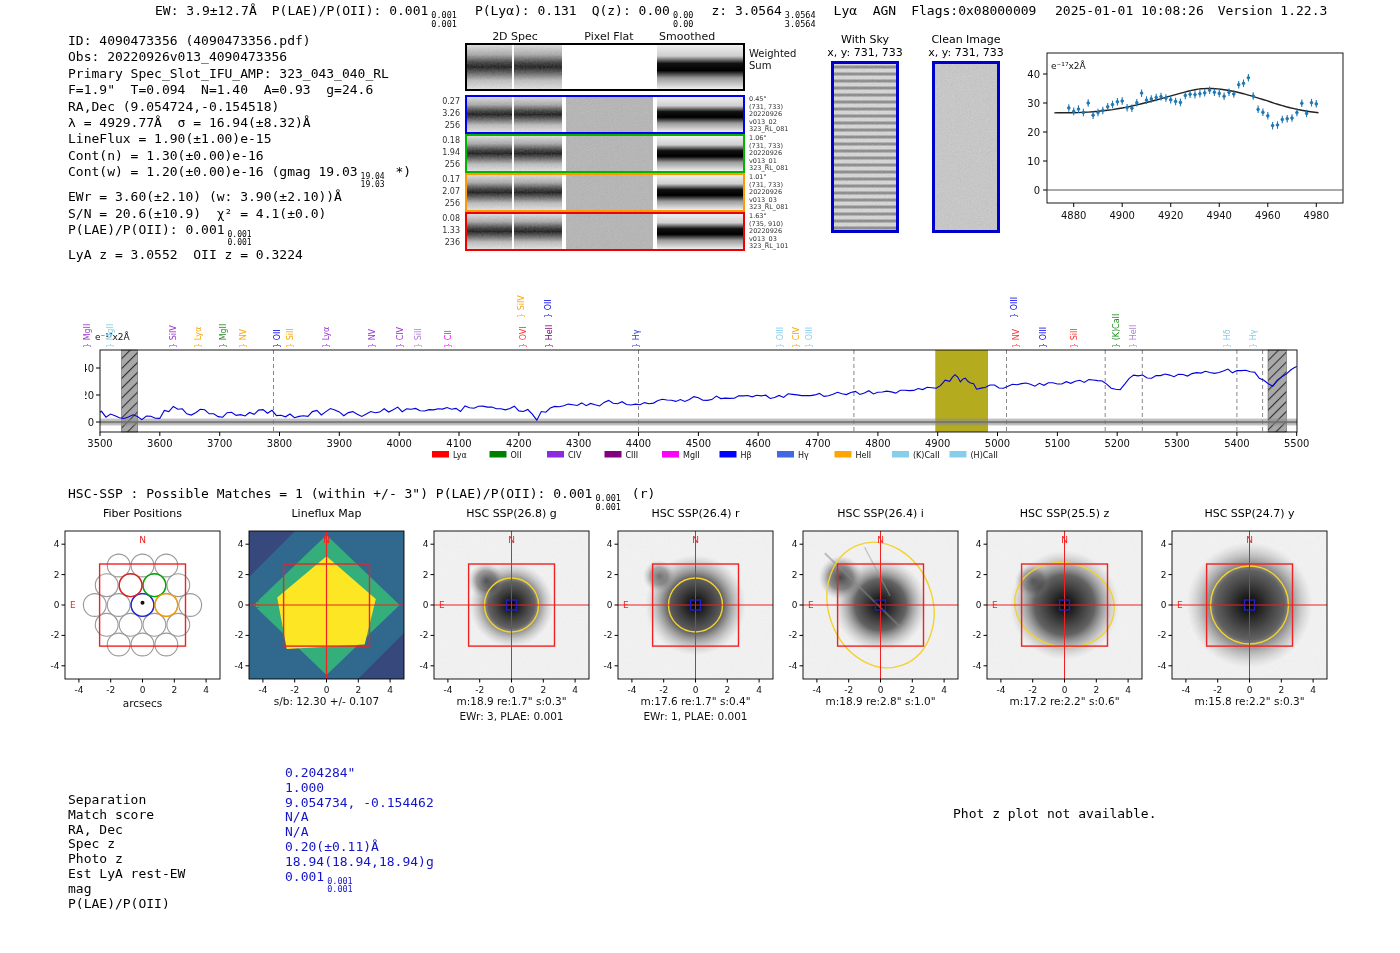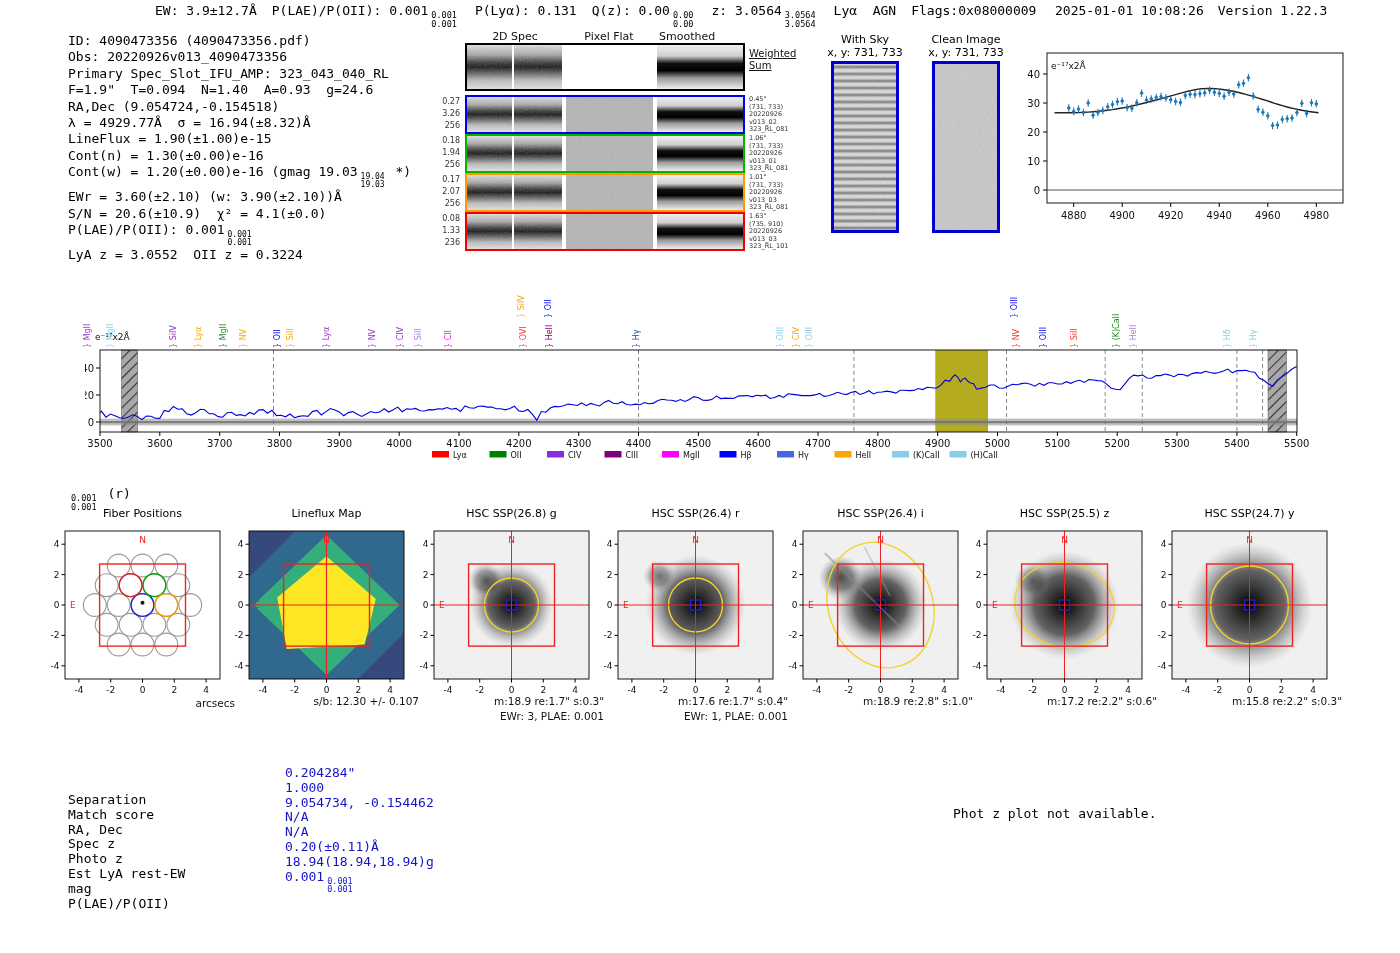--- a/index.html
+++ b/index.html
@@ -9,27 +9,27 @@
   .abs{position:absolute;}
   .hdr{font:13px "DejaVu Sans Mono",monospace;white-space:pre;}
   .hdr span.g{margin-right:15px;}
   .stk{display:inline-flex;flex-direction:column;justify-content:center;
        font-size:8.5px;line-height:8.5px;vertical-align:-3px;margin:0 3px 0 3px;}
   .info{font:13px "DejaVu Sans Mono",monospace;line-height:16.4px;white-space:pre;}
   .info .stk{font-size:8px;line-height:8px;}
   .colhdr{font:11px "DejaVu Sans",sans-serif;color:#111;}
   .rowlbl{font:8px "DejaVu Sans",sans-serif;color:#333;line-height:12px;text-align:right;}
   .rowann{font:6.5px "DejaVu Sans",sans-serif;color:#333;line-height:7.6px;white-space:pre;}
-  .wsum{font:10px "DejaVu Sans",sans-serif;color:#111;line-height:12px;text-decoration:underline;}
+  .wsum{font:10px "DejaVu Sans",sans-serif;color:#111;line-height:12px;}
   .sky-title{font:11px "DejaVu Sans",sans-serif;text-align:center;line-height:13px;}
   .lineLabel{position:absolute;font:8px "DejaVu Sans",sans-serif;white-space:nowrap;
              transform:rotate(-90deg);transform-origin:0 100%;}
   .ylab{font:9px "DejaVu Sans",sans-serif;color:#111;}
   .cutout-title{position:absolute;font:11px "DejaVu Sans",sans-serif;text-align:center;width:155px;}
-  .cap{position:absolute;font:10.5px "DejaVu Sans",sans-serif;text-align:right;width:185px;color:#111;}
+  .cap{position:absolute;font:10.5px "DejaVu Sans",sans-serif;text-align:center;width:185px;color:#111;}
   .mt-label{font:13px "DejaVu Sans Mono",monospace;line-height:14.8px;white-space:pre;margin-top:20px;}
   .mt-value{font:13px "DejaVu Sans Mono",monospace;line-height:14.8px;white-space:pre;color:#1414c8;}
   .mt-value .stk{color:#1414c8;}
   .note{font:13px "DejaVu Sans Mono",monospace;margin-left:15px;}
 </style>
 </head>
 <body>
 
 <svg width="0" height="0" style="position:absolute">
   <defs>
@@ -506,21 +506,21 @@
       <div class="lineLabel" style="left:1018.8px;top:309px;color:#0000ee">} OIII</div>
       <div class="lineLabel" style="left:1020.5px;top:339px;color:#ff3333">} NV</div>
       <div class="lineLabel" style="left:1047.5px;top:339px;color:#0000ee">} OIII</div>
       <div class="lineLabel" style="left:1078.6px;top:339px;color:#ff3333">} SiII</div>
       <div class="lineLabel" style="left:1120.5px;top:339px;color:#228b22">} (K)CaII</div>
       <div class="lineLabel" style="left:1137.8px;top:339px;color:#b07fd6">} HeII</div>
       <div class="lineLabel" style="left:1232.4px;top:339px;color:#87ceeb">} Hδ</div>
       <div class="lineLabel" style="left:1257.5px;top:339px;color:#87ceeb">} Hγ</div>
     </div>
 
-  <div class="abs mono" style="left:68px;top:486px;font-size:13px" id="matchesHdr"><span class="stk">
+  <div class="abs mono" style="left:68px;top:486px;font-size:13px" id="matchesHdr"><span>HSC-SSP : Possible Matches = 1 (within +/- 3")  P(LAE)/P(OII): 0.001</span><span class="stk">
         <span>0.001</span>
         <span>0.001</span>
       </span><span> (r)</span></div>
 
   <div id="cutouts">
       <div class="cutout-title" style="left:65px;top:507px">Fiber Positions</div>
       <div class="abs" style="left:38px;top:524px"><svg width="190" height="178">
           <defs>
             <clipPath id="clip0">
               <rect x="27" y="7" width="155" height="148"></rect>

